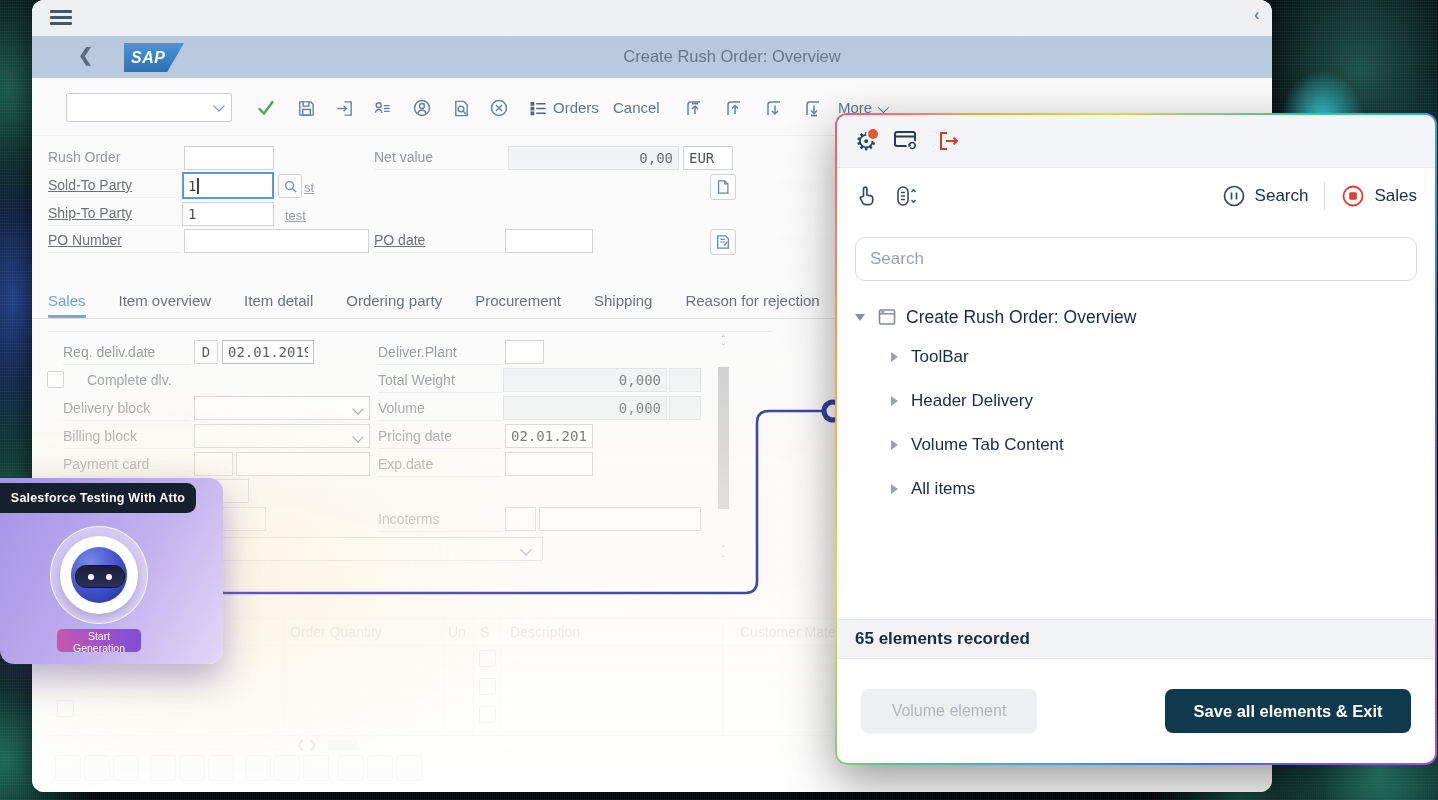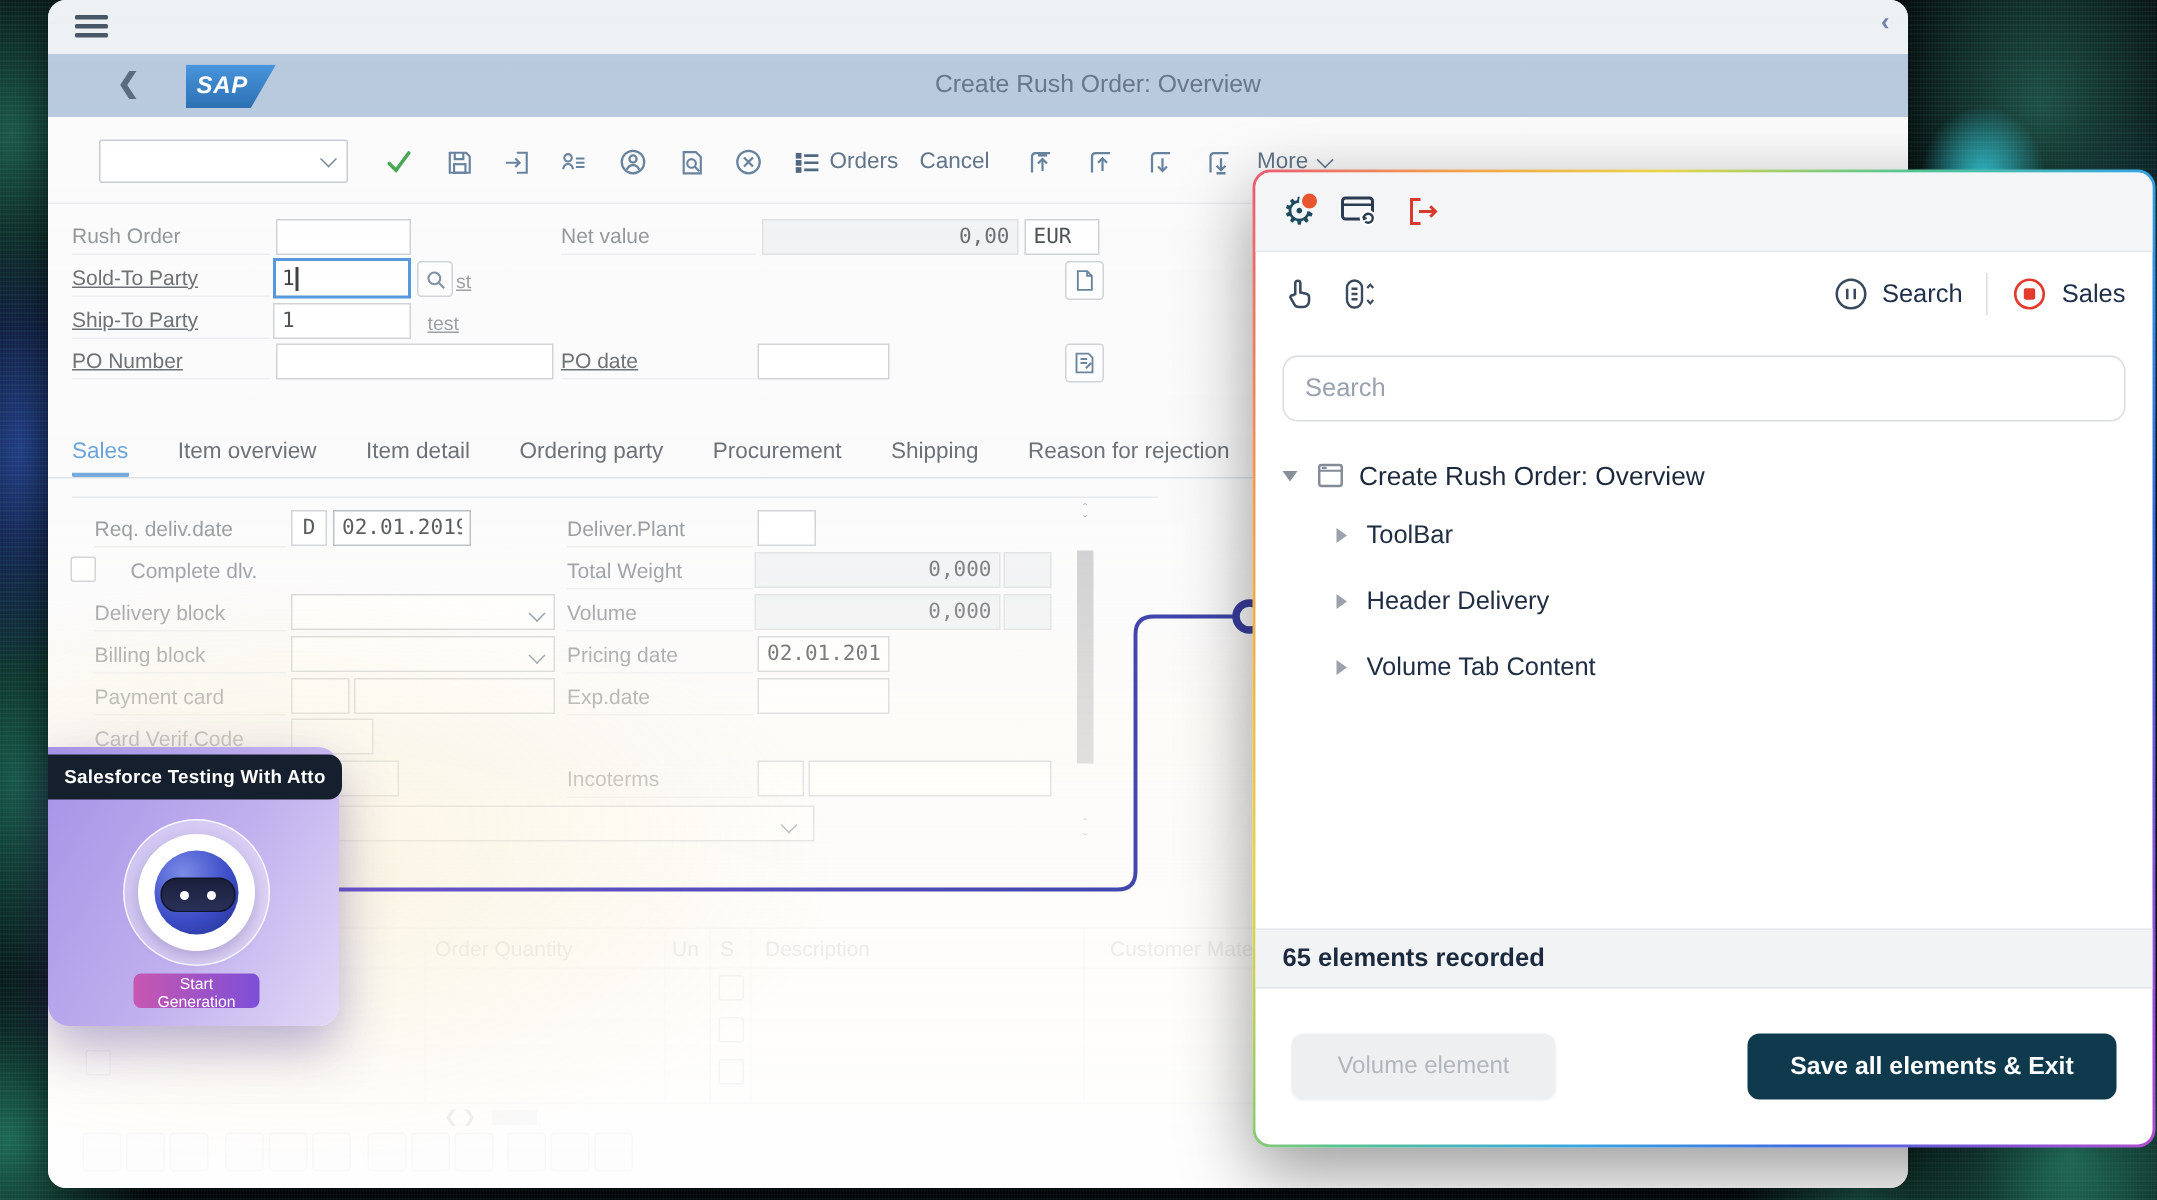--- a/index.html
+++ b/index.html
@@ -81,23 +81,23 @@
   .fadeicon{position:absolute;top:755px;width:24px;height:24px;border:1px solid #D8DADC;border-radius:3px;background:#F6F7F8;opacity:.55;}
 
   .win-fade{position:absolute;inset:0;pointer-events:none;z-index:20;background:
     radial-gradient(520px 280px at 160px 580px, rgba(246,233,193,0.42), rgba(246,233,193,0) 70%),
     linear-gradient(180deg, rgba(252,252,253,0.12) 0%, rgba(252,252,253,0.17) 42%, rgba(253,251,244,0.46) 62%, rgba(254,253,249,0.64) 78%, rgba(255,255,255,0.68) 100%);}
 
   
   #connector{position:absolute;left:0;top:0;z-index:30;pointer-events:none;}
 
   
-  #atto-card{position:absolute;left:0;top:498px;width:194px;height:186px;z-index:40;
+  #atto-card{position:absolute;left:0;top:478px;width:223px;height:186px;z-index:40;
     background:linear-gradient(120deg,#A493E6 0%,#C0B0EE 55%,#E2D8F6 100%);
-    border-radius:0 14px 14px 14px;box-shadow:0 14px 34px rgba(70,50,140,.38);margin-left:32px;}
+    border-radius:0 14px 14px 14px;box-shadow:0 14px 34px rgba(70,50,140,.38);}
   .atto-label{position:absolute;left:0;top:5px;width:196px;height:30px;background:#161F2D;border-radius:0 9px 9px 0;
     color:#fff;font-size:12.5px;font-weight:bold;text-align:center;line-height:30px;letter-spacing:.2px;}
   .robot{position:absolute;left:50px;top:48px;width:96px;height:96px;border-radius:50%;
     background:rgba(235,230,250,.55);border:1px solid rgba(255,255,255,.85);display:flex;align-items:center;justify-content:center;}
   .robot .ring{width:78px;height:78px;border-radius:50%;background:#fff;box-shadow:0 4px 10px rgba(60,40,120,.25);
     display:flex;align-items:center;justify-content:center;}
   .robot .head{width:56px;height:56px;border-radius:50%;position:relative;
     background:radial-gradient(circle at 34% 28%, #7B8BE8 0%, #3D4EC8 55%, #232E8E 100%);}
   .robot .visor{position:absolute;left:4px;top:18px;width:48px;height:21px;border-radius:11px;
     background:linear-gradient(180deg,#1A1F3A,#2A3158);border:1px solid #11152A;display:flex;align-items:center;justify-content:center;gap:12px;}
@@ -504,20 +504,24 @@
           <span class="lbl">ToolBar</span>
         </div>
       <div class="tr-item">
           <span class="caret-r"></span>
           <span class="lbl">Header Delivery</span>
         </div>
       <div class="tr-item">
           <span class="caret-r"></span>
           <span class="lbl">Volume Tab Content</span>
         </div>
+      <div class="tr-item">
+          <span class="caret-r"></span>
+          <span class="lbl">All items</span>
+        </div>
     </div>
 
     <div class="p-status">65 elements recorded</div>
 
     <div class="p-footer">
       <button class="btn-locate">Volume element</button>
       <button class="btn-save">Save all elements &amp; Exit</button>
     </div>
   </div>
 </div>

